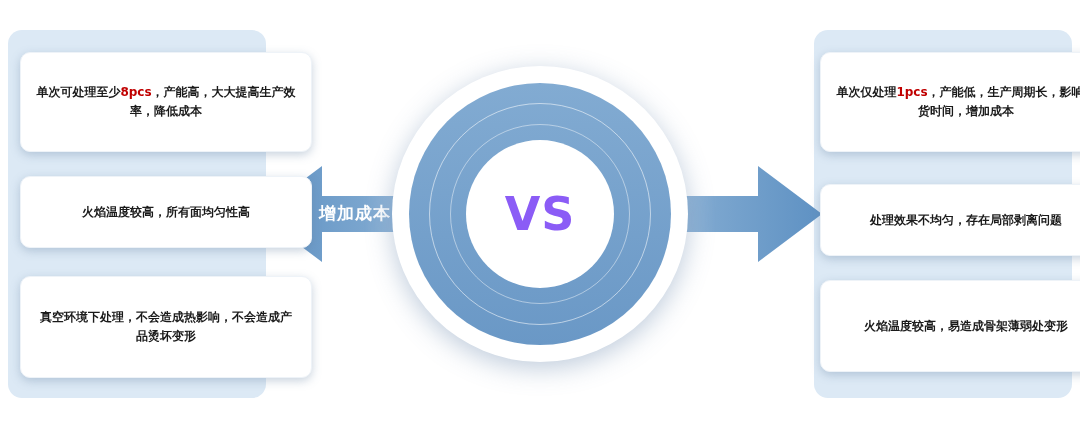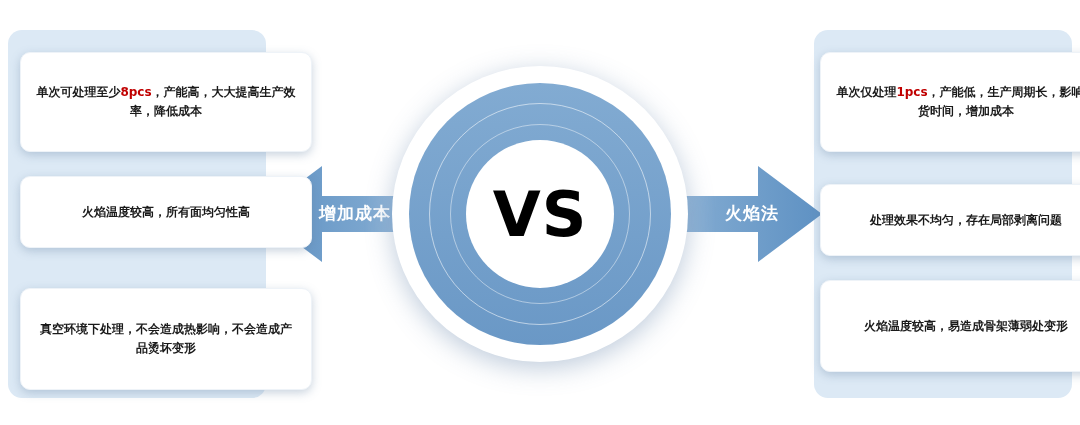--- a/index.html
+++ b/index.html
@@ -27,21 +27,21 @@
     box-shadow: 0 3px 10px rgba(100,130,160,0.35);
     display: flex; align-items: center; justify-content: center;
     text-align: center; padding: 8px 14px;
     font-size: 12px; font-weight: bold; color: #1a1a1a; line-height: 1.55;
     z-index: 3;
   }
   .col-left  .box { left: 20px; }
   .col-right .box { left: 820px; }
   .lb1 { top: 52px;  height: 100px; }
   .lb2 { top: 176px; height: 72px; }
-  .lb3 { top: 288px; height: 102px; }
+  .lb3 { top: 276px; height: 102px; }
   .rb1 { top: 52px;  height: 100px; }
   .rb2 { top: 184px; height: 72px; }
   .rb3 { top: 280px; height: 92px; }
   .hl { color: #c00000; }
 
   
   .arrow-svg { position: absolute; top: 158px; width: 212px; height: 112px; z-index: 1; }
   .arrow-svg.left  { left: 256px; }
   .arrow-svg.right { left: 612px; }
   .arrow-label {
@@ -77,21 +77,21 @@
     left: 450px; top: 124px; width: 180px; height: 180px;
     border: 1px solid rgba(255,255,255,0.45);
   }
   .vs-inner {
     position: absolute; left: 466px; top: 140px; width: 148px; height: 148px;
     border-radius: 50%; background: #ffffff;
     display: flex; align-items: center; justify-content: center;
     z-index: 2;
   }
   .vs-text {
-    font-size: 62px; font-weight: bold; color: #000000; letter-spacing: 1px;
+    font-size: 46px; font-weight: bold; color: #8b5cf6; letter-spacing: 1px;
   }
 </style>
 </head>
 <body>
 
 <div class="stage">
 
   <div class="panel left"></div>
   <div class="panel right"></div>
 
@@ -111,21 +111,20 @@
       <linearGradient id="gradR" x1="0" y1="0" x2="1" y2="0">
         <stop offset="0" stop-color="#cfe0f0"></stop>
         <stop offset="0.5" stop-color="#7aa5ce"></stop>
         <stop offset="1" stop-color="#5e91c3"></stop>
       </linearGradient>
     </defs>
     <polygon points="210,56 146,8 146,38 0,38 0,74 146,74 146,104" fill="url(#gradR)"></polygon>
   </svg>
 
   <div class="arrow-label left">增加成本</div>
-  <div class="arrow-label right">火焰法</div>
 
   <div class="vs-outer"></div>
   <div class="vs-ring"></div>
   <div class="ring-line outer"></div>
   <div class="ring-line inner"></div>
   <div class="vs-inner">
     <span class="vs-text">VS</span>
   </div>
 
   <div class="col-left">

